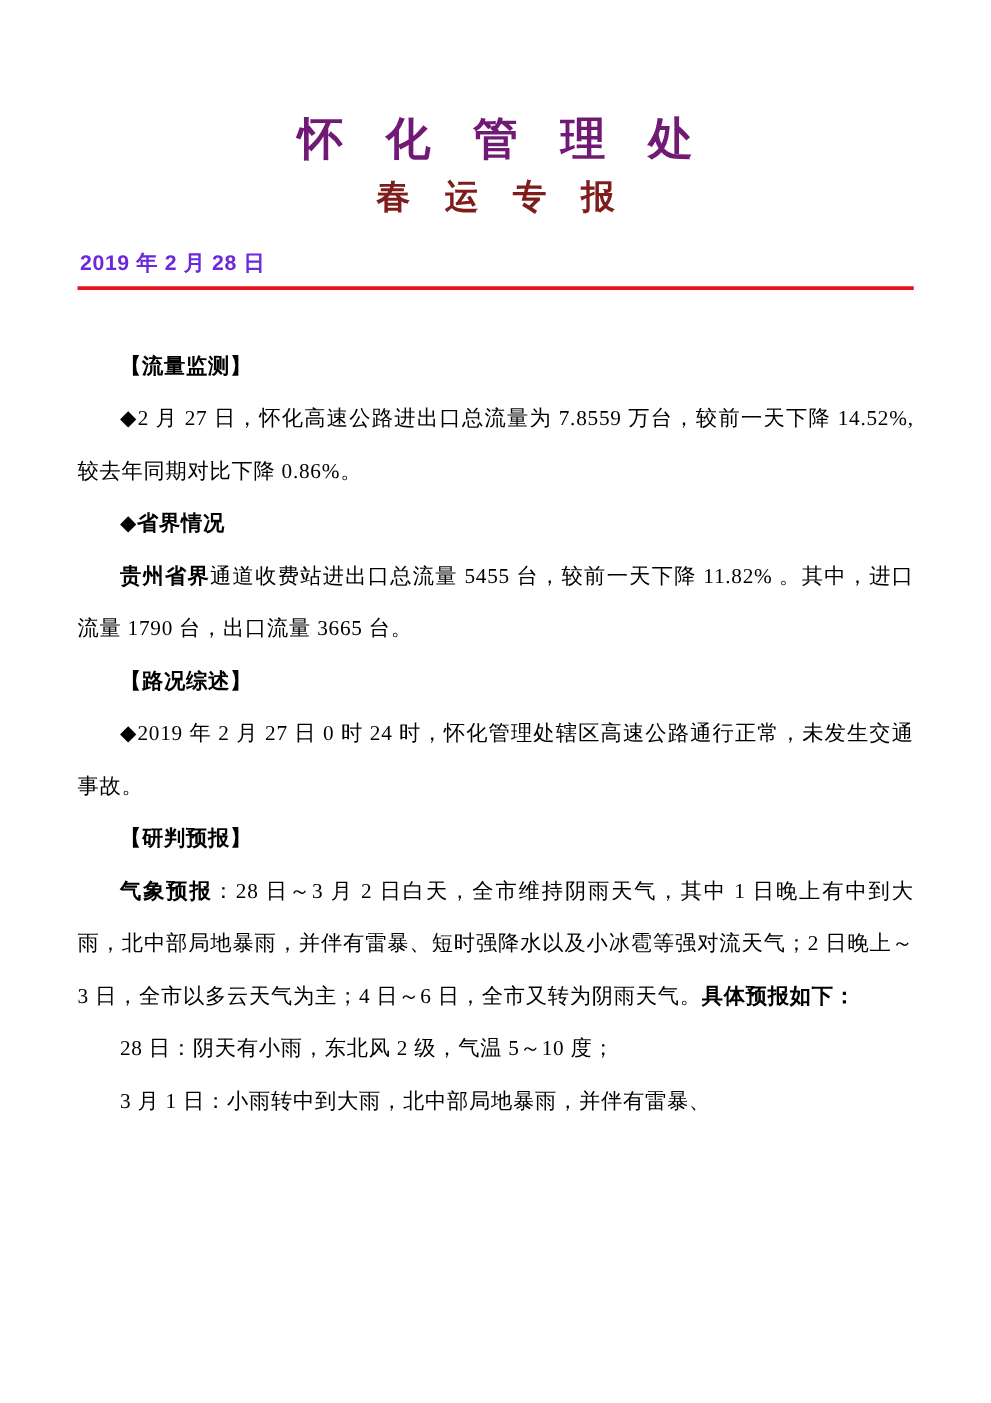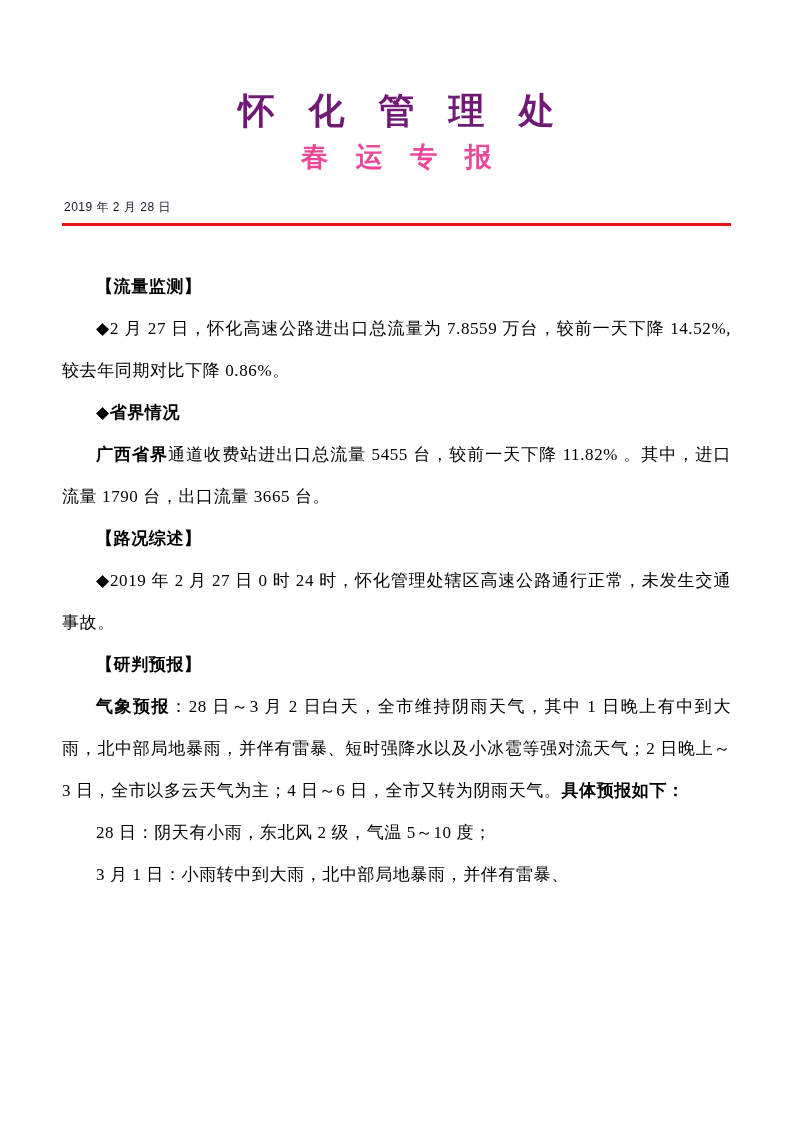--- a/index.html
+++ b/index.html
@@ -30,21 +30,21 @@
     color: #701a75;
     font-family: "Liberation Sans", "DejaVu Sans", sans-serif;
     font-weight: bold;
     font-size: 36px;
     letter-spacing: 12px;
     line-height: 1.25;
     margin-top: 18px;
     text-indent: 12px;
   }
   .masthead-subtitle {
-    color: #ec4899;
+    color: #7f1d1d;
     font-family: "Liberation Sans", "DejaVu Sans", sans-serif;
     font-weight: bold;
     font-size: 27px;
     letter-spacing: 10px;
     line-height: 1.4;
     margin-top: 6px;
     text-indent: 10px;
   }
   .masthead-meta {
     display: flex;
@@ -54,24 +54,24 @@
     padding: 0 6px 0 2px;
   }
   .issuer {
     color: #e8141a;
     font-family: "Liberation Sans", "DejaVu Sans", sans-serif;
     font-weight: bold;
     font-size: 17px;
     letter-spacing: 0.5px;
   }
   .issue-date {
-    color: #0f172a;
+    color: #6d28d9;
     font-family: "Liberation Sans", "DejaVu Sans", sans-serif;
-    font-weight: normal;
-    font-size: 12px;
+    font-weight: bold;
+    font-size: 17px;
     letter-spacing: 0.5px;
     padding-right: 18px;
   }
   .rule {
     height: 3px;
     background: #e8141a;
     margin-top: 7px;
     width: 100%;
   }
   
@@ -118,21 +118,21 @@
     </div>
     <div class="rule"></div>
   </div>
 
   <div class="content">
 
     <p class="section-head">【流量监测】</p>
     <p class="para">◆2 月 27 日，怀化高速公路进出口总流量为 7.8559 万台，较前一天下降 14.52%,较去年同期对比下降 0.86%。</p>
 
     <p class="bullet-head">◆省界情况</p>
-    <p class="para"><span class="lead">广西省界</span><span>通道收费站进出口总流量 5455 台，较前一天下降 11.82% 。其中，进口流量 1790 台，出口流量 3665 台。</span></p>
+    <p class="para"><span class="lead">贵州省界</span><span>通道收费站进出口总流量 5455 台，较前一天下降 11.82% 。其中，进口流量 1790 台，出口流量 3665 台。</span></p>
 
     <p class="section-head">【路况综述】</p>
     <p class="para">◆2019 年 2 月 27 日 0 时 24 时，怀化管理处辖区高速公路通行正常，未发生交通事故。</p>
 
     <p class="section-head">【研判预报】</p>
     <p class="para"><span class="lead">气象预报</span><span>：28 日～3 月 2 日白天，全市维持阴雨天气，其中 1 日晚上有中到大雨，北中部局地暴雨，并伴有雷暴、短时强降水以及小冰雹等强对流天气；2 日晚上～3 日，全市以多云天气为主；4 日～6 日，全市又转为阴雨天气。</span><span class="strong-inline">具体预报如下：</span></p>
     <p class="para">28 日：阴天有小雨，东北风 2 级，气温 5～10 度；</p>
     <p class="para">3 月 1 日：小雨转中到大雨，北中部局地暴雨，并伴有雷暴、</p>
 
   </div>

